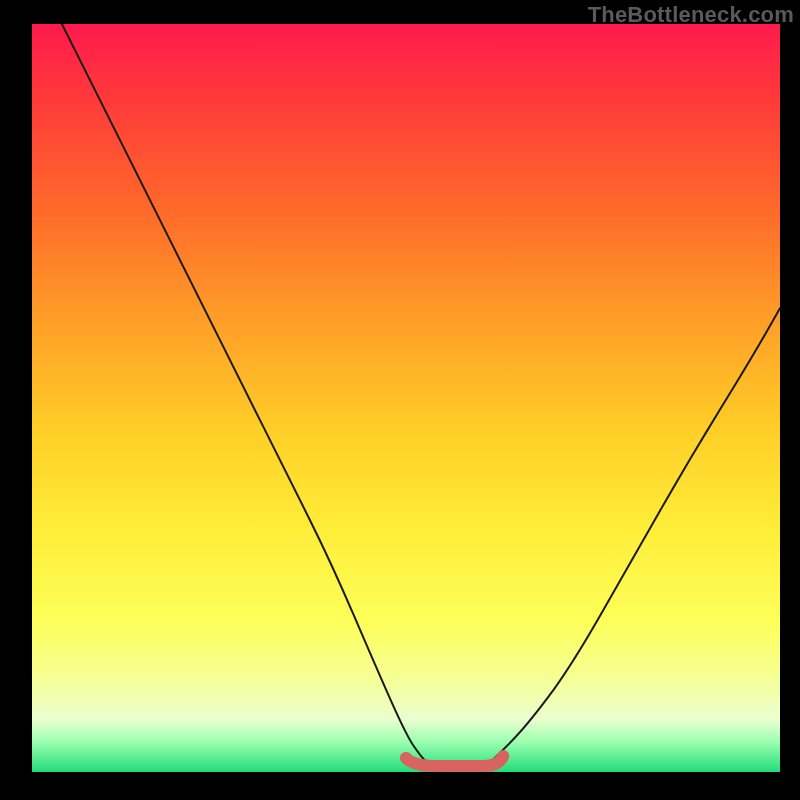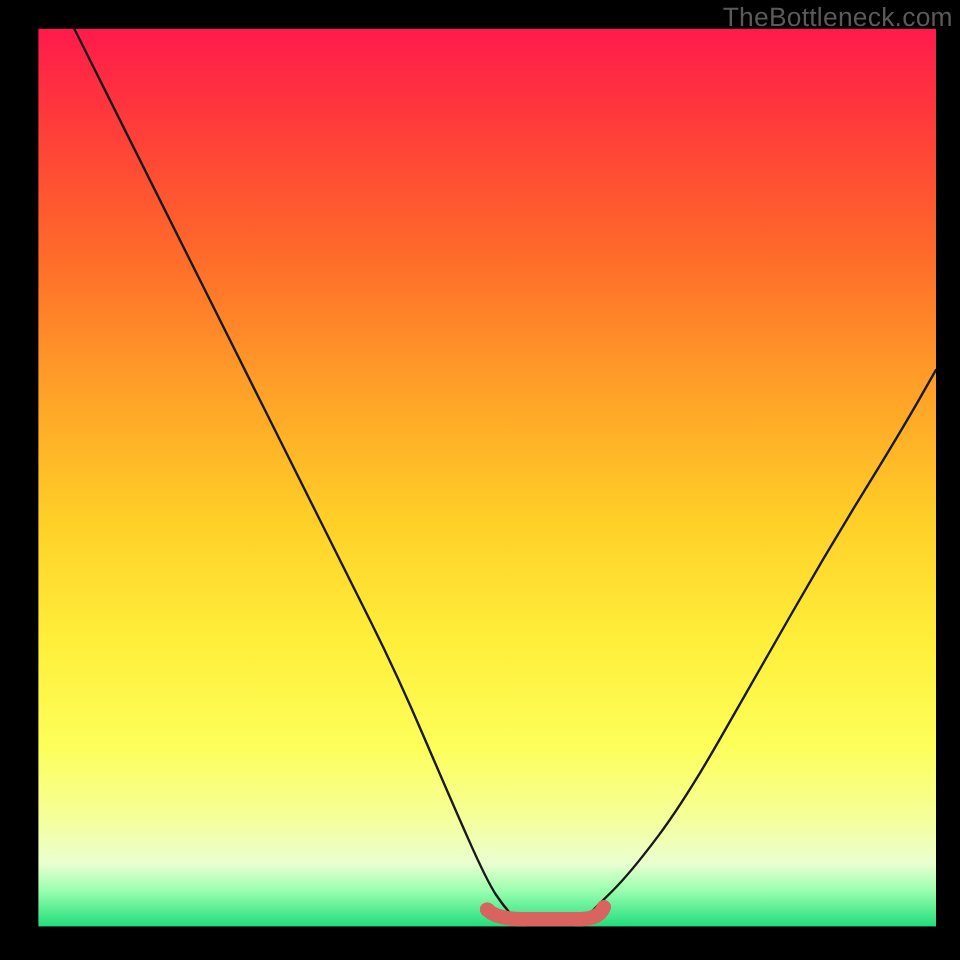--- a/index.html
+++ b/index.html
@@ -29,21 +29,21 @@
       #9affb0 96%,
       #22dd7a 100%);
     overflow: visible;
   }
   .watermark {
     position: absolute;
     right: 6px;
     top: 2px;
     color: #5a5a5a;
     font-size: 22px;
-    font-weight: 400;
+    font-weight: 700;
     letter-spacing: 0.2px;
   }
   svg.curve {
     position: absolute;
     left: 0; top: 0;
     width: 100%;
     height: 100%;
   }
   .curve-main {
     fill: none;

